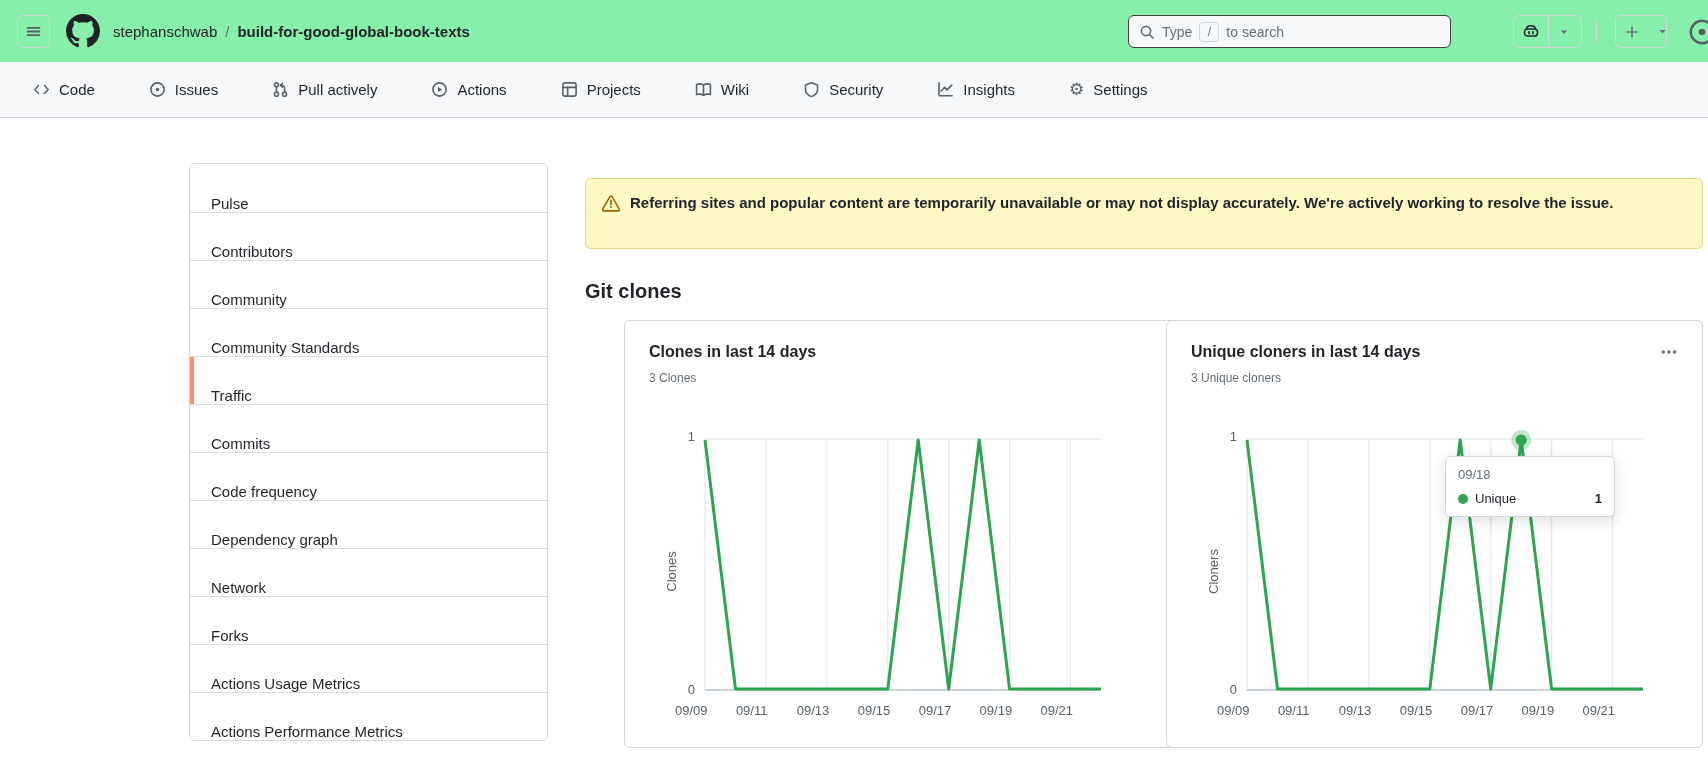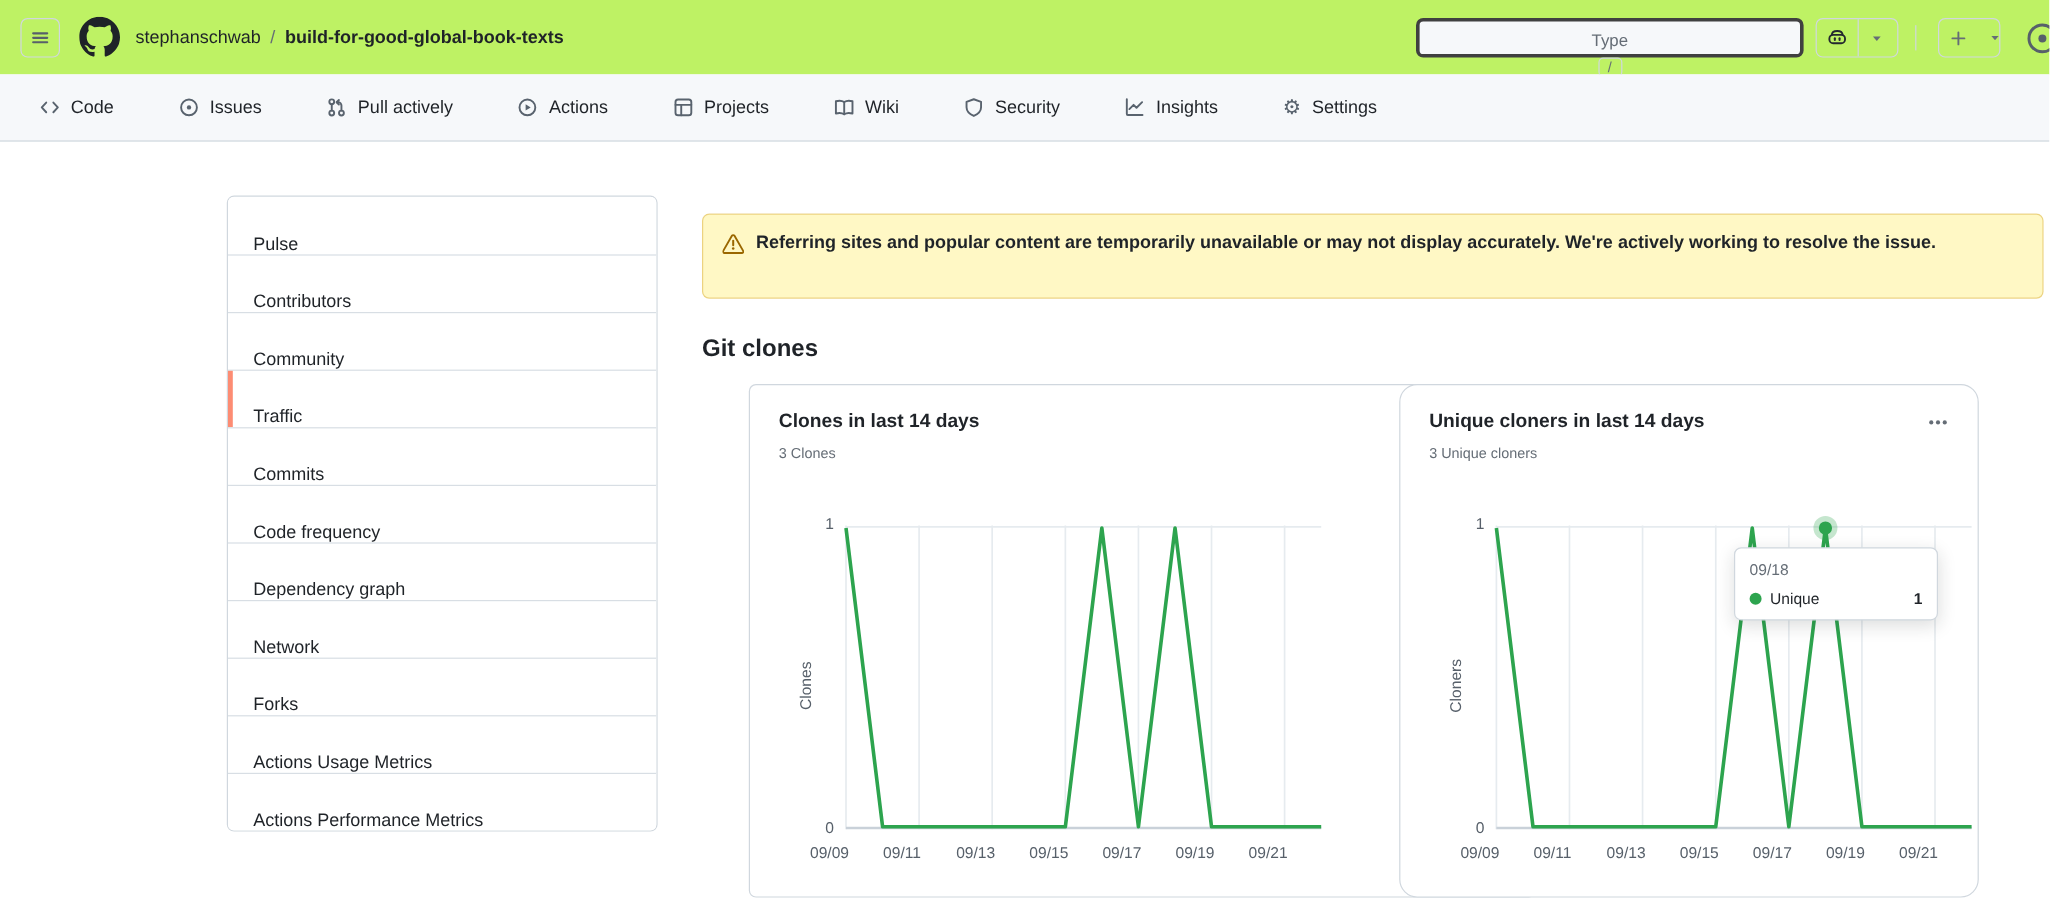--- a/index.html
+++ b/index.html
@@ -1,32 +1,32 @@
 <!DOCTYPE html>
 <html><head>
 <meta charset="utf-8">
 <style>
   * { margin:0; padding:0; box-sizing:border-box; }
   html,body { background:#fff; }
   body { font-family:"Liberation Sans","DejaVu Sans",sans-serif; color:#1f2328; }
   .page { position:relative; width:1708px; height:759px; overflow:hidden; background:#fff; }
 
   
-  .app-header { position:absolute; left:0; top:0; width:1708px; height:62px; background:#bef264;text-align:center; }
+  .app-header { position:absolute; left:0; top:0; width:1708px; height:62px; background:#86efac;text-align:center; }
   .hamburger { position:absolute; left:17px; top:15px; width:33px; height:33px; border:1px solid #d0d7de;
                border-radius:6px; background:transparent; display:flex; align-items:center; justify-content:center; cursor:pointer; }
   .logo { position:absolute; left:66px; top:14px; width:34px; height:34px; }
   .crumbs { position:absolute; left:113px; top:0; height:62px; display:flex; align-items:center; gap:8px; font-size:15px; }
   .crumb-owner { color:#1f2328; text-decoration:none; }
   .crumb-sep { color:#656d76; }
   .crumb-repo { color:#1f2328; font-weight:700; text-decoration:none; }
 
-  .search-box { position:absolute; left:1180px; top:15px; width:323px; height:33px; border:3px solid #404040;
+  .search-box { position:absolute; left:1128px; top:15px; width:323px; height:33px; border:1px solid #404040;
                 border-radius:6px; display:flex; align-items:center; padding:0 10px; gap:7px; color:#656d76;
-                font-size:14px; background:#f6f8fa; cursor:text;flex-direction:column; }
+                font-size:14px; background:#f6f8fa; cursor:text; }
   .keycap { display:inline-flex; align-items:center; justify-content:center; min-width:20px; height:20px;
             border:1px solid #d0d7de; border-radius:4px; font-size:12px; color:#656d76; padding:0 4px; }
   .split-btn { position:absolute; top:15px; height:33px; border:1px solid #d0d7de; border-radius:6px;
                display:flex; align-items:stretch; background:transparent; }
   .split-btn .half { display:flex; align-items:center; justify-content:center; padding:0 8px; cursor:pointer; }
   .split-btn .sep { width:1px; background:#d0d7de; margin:0; }
   .copilot-btn { left:1513px; width:69px; }
   .plus-btn { left:1615px; width:52px; }
   .vrule { position:absolute; left:1596px; top:21px; width:1px; height:21px; background:#d0d7de; }
   .edge-icon { position:absolute; left:1688px; top:18px; width:28px; height:28px; cursor:pointer; }
@@ -50,21 +50,21 @@
 
   
   .banner { position:absolute; left:585px; top:178px; width:1118px; min-height:71px; background:#fff8c5;
             border:1px solid rgba(212,167,44,.45); border-radius:6px; padding:12px 16px; display:flex; gap:10px;
             font-size:15px; font-weight:600; line-height:1.55; color:#1f2328; }
   .banner .icn { flex:0 0 auto; width:18px; height:18px; margin-top:3px; }
   .section-title { position:absolute; left:585px; top:280px; font-size:20px; font-weight:700; color:#1f2328; }
 
   .card { position:absolute; top:320px; height:428px; border:1px solid #d0d7de; border-radius:6px; background:#fff; }
   .card.c0 { left:585px;  width:656px;margin-left:39px; }
-  .card.c1 { left:1166px; width:483px;border-radius:15px; }
+  .card.c1 { left:1166px; width:537px; }
   .card-title { position:absolute; left:24px; top:22px; font-size:16px; font-weight:700; }
   .card-sub   { position:absolute; left:24px; top:50px; font-size:12px; color:#656d76; }
   .kebab-btn  { position:absolute; right:20px; top:20px; width:26px; height:22px; border:none; background:transparent;
                 cursor:pointer; display:flex; align-items:center; justify-content:center; }
 
   .plot-wrap { position:absolute; left:80px; top:117px; width:396px; height:253px; }
   .plot-svg  { position:absolute; left:0; top:0; overflow:visible; }
   .ytick  { position:absolute; left:36px; width:34px; text-align:right; font-size:13px; color:#57606a; }
   .ytick.t1 { top:108px; } .ytick.t0 { top:361px; }
   .ylabel { position:absolute; left:-14px; top:243px; font-size:13px; color:#57606a;
@@ -222,20 +222,24 @@
         <span class="accent"></span>
         <span>Pulse</span>
       </div>
       <div class="side-item">
         <span class="accent"></span>
         <span>Contributors</span>
       </div>
       <div class="side-item">
         <span class="accent"></span>
         <span>Community</span>
+      </div>
+      <div class="side-item">
+        <span class="accent"></span>
+        <span>Community Standards</span>
       </div>
       <div class="side-item selected">
         <span class="accent"></span>
         <span>Traffic</span>
       </div>
       <div class="side-item">
         <span class="accent"></span>
         <span>Commits</span>
       </div>
       <div class="side-item">

